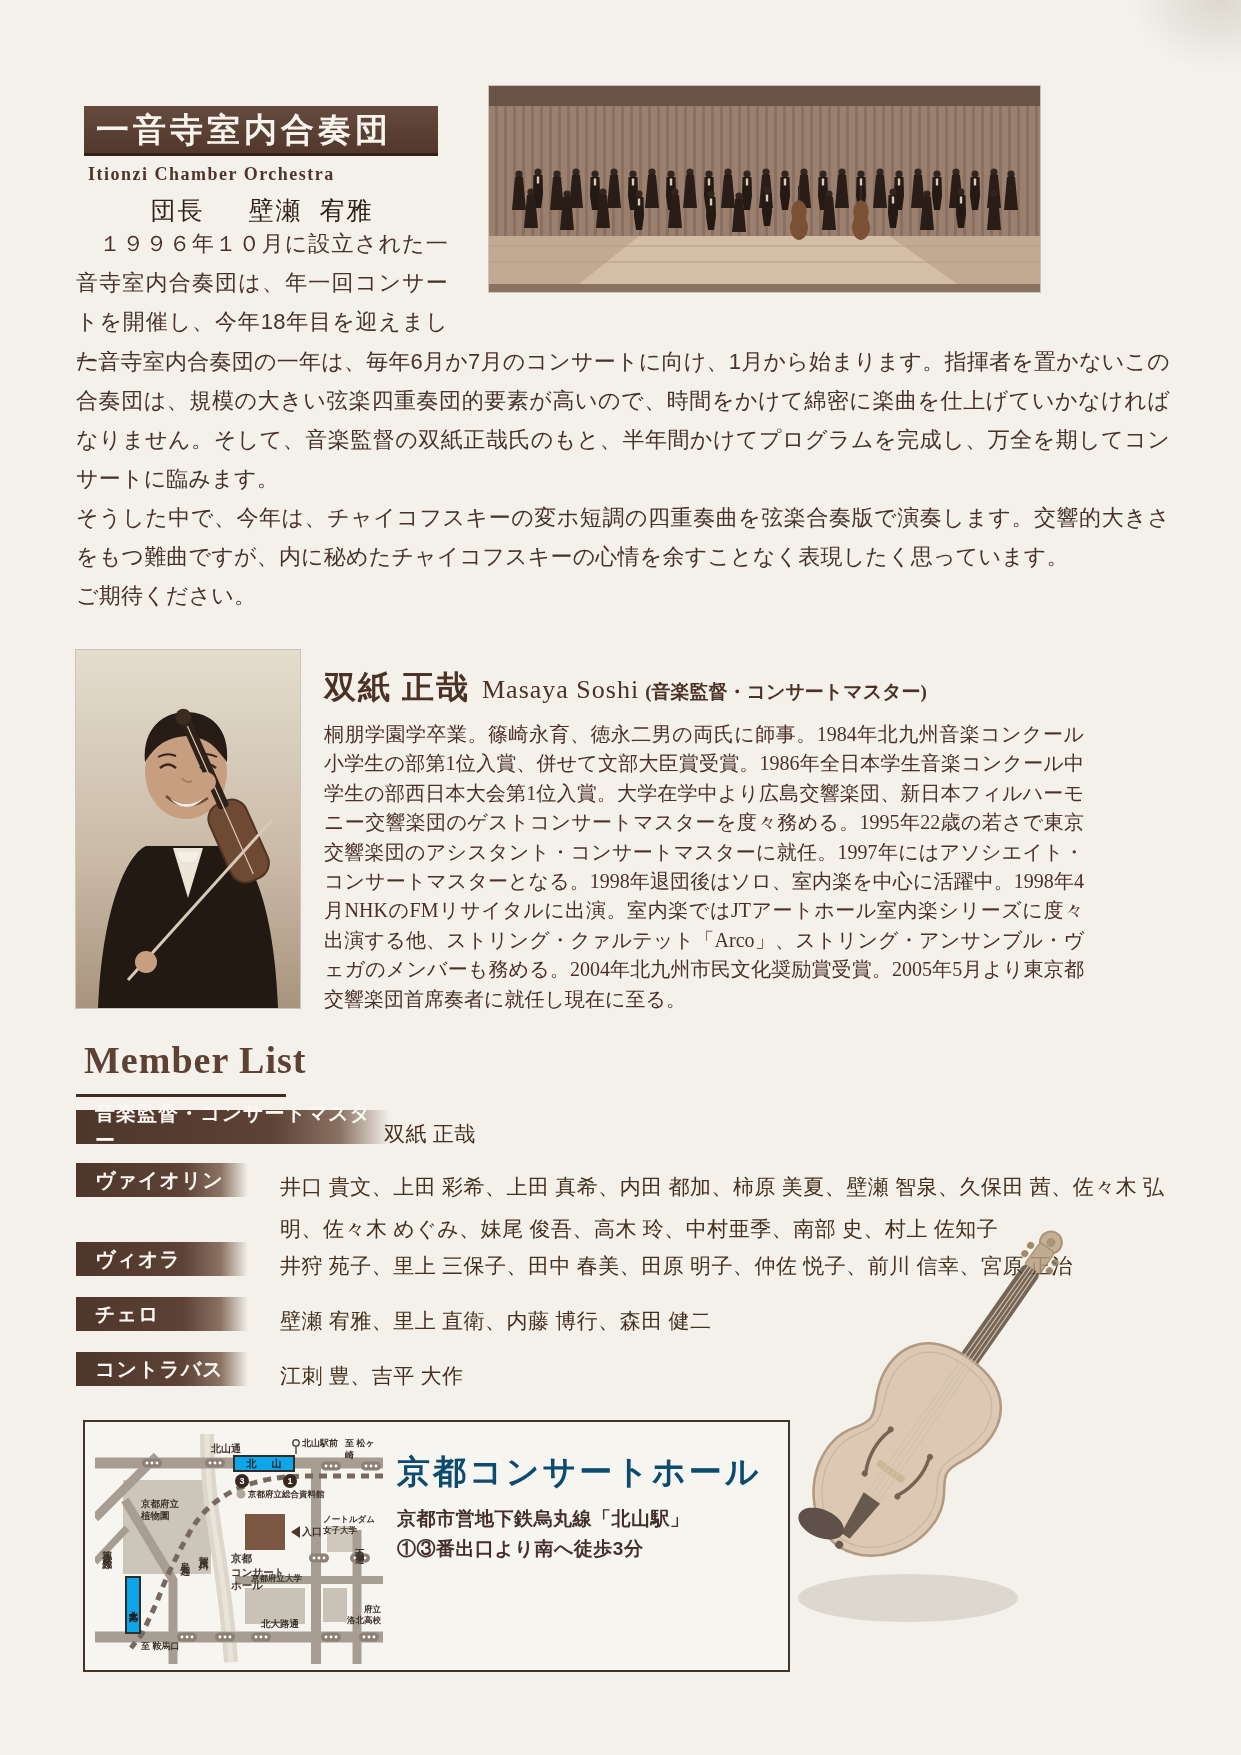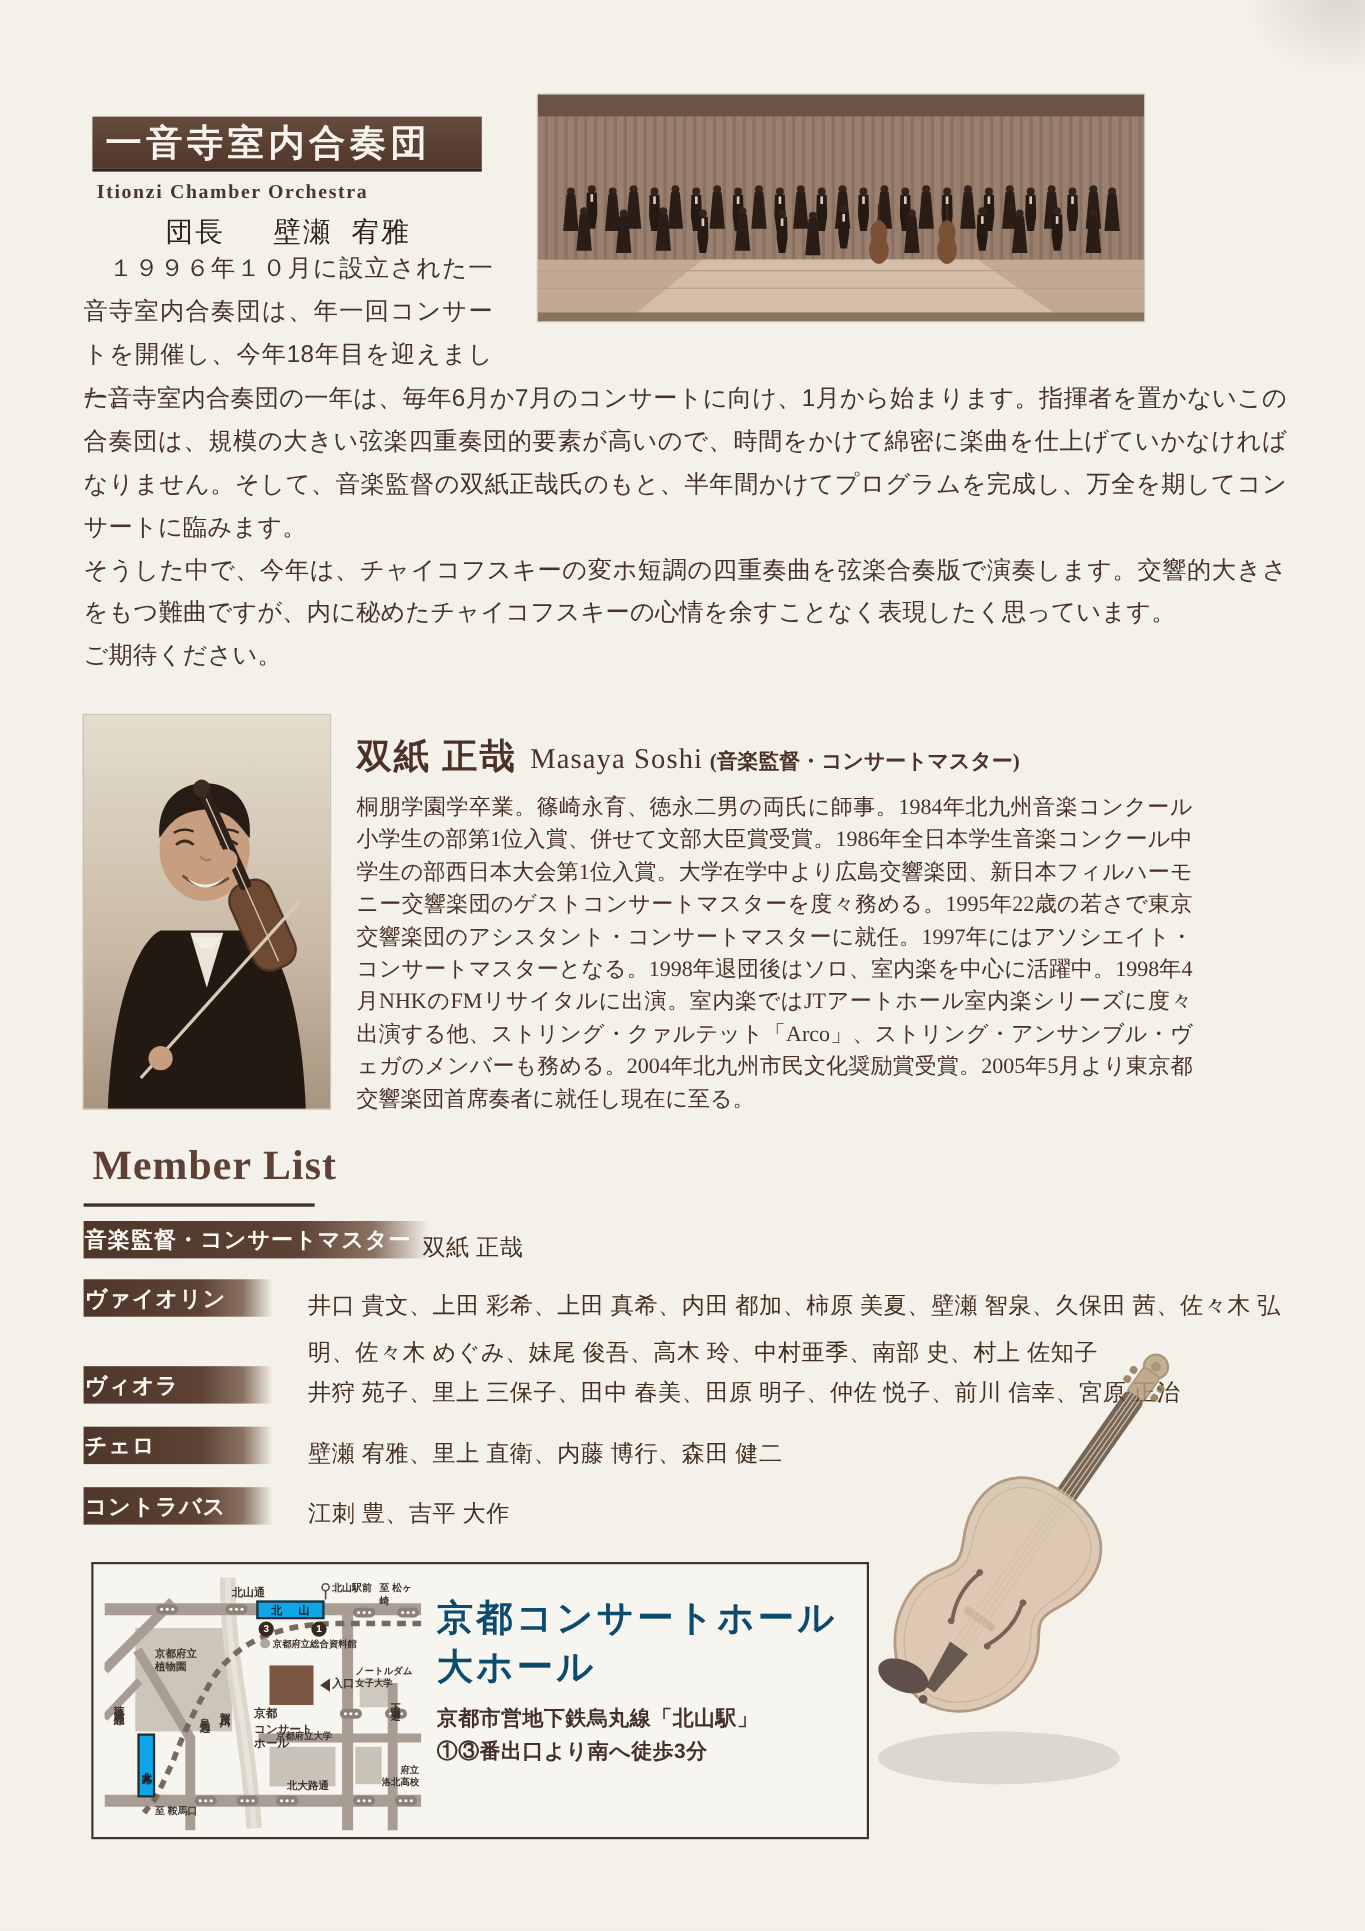--- a/index.html
+++ b/index.html
@@ -27,21 +27,21 @@
   .profile-head{left:324px;top:666px;width:760px;font-family:"Liberation Serif",serif;color:#4c3226;white-space:nowrap}
   .pname{font-size:32px;font-weight:bold;letter-spacing:2px}
   .pname-en{font-size:26px;margin-left:12px;letter-spacing:1px}
   .prole{font-size:19px;font-weight:bold;margin-left:6px}
   .bio{left:324px;top:720px;width:760px;font-family:"Liberation Serif",serif;font-size:20px;line-height:29.4px;color:#4a3026;text-align:justify}
 
   
   .ml-head{left:84px;top:1038px;font-family:"Liberation Serif",serif;font-size:38px;color:#5c4134;letter-spacing:1px}
   .ml-rule{left:76px;top:1094px;width:210px;height:3px;background:#422d22}
   .m-row{left:76px;height:36px}
-  .m-label{position:absolute;left:0;top:0;height:34px;display:flex;align-items:center;padding-left:1px;color:#fbf8f3;font-size:20px;font-weight:bold;letter-spacing:1px;background:linear-gradient(90deg,#4e362a 0%,#5d4235 62%,#8a7263 84%,rgba(160,140,125,0) 100%)}
+  .m-label{position:absolute;left:0;top:0;height:34px;display:flex;align-items:center;padding-left:19px;color:#fbf8f3;font-size:20px;font-weight:bold;letter-spacing:1px;background:linear-gradient(90deg,#4e362a 0%,#5d4235 62%,#8a7263 84%,rgba(160,140,125,0) 100%)}
   .m-names{position:absolute;top:3px;width:892px;font-family:"Liberation Serif",serif;font-size:21px;line-height:42px;color:#45301f;letter-spacing:.5px}
 
   
   .bbox{left:83px;top:1420px;width:707px;height:252px;background:#f7f5f0;border:2px solid #413429}
   .mapwrap{position:absolute;left:10px;top:8px;width:288px;height:234px}
   .ml-lbl{position:absolute;font-size:9px;color:#3e332a;line-height:1.3;white-space:pre-line;font-weight:bold}
   .vert{writing-mode:vertical-rl;text-orientation:upright;letter-spacing:2px}
   .exitc{position:absolute;width:14px;height:14px;border-radius:50%;background:#38281f;color:#fff;font-size:9px;font-weight:bold;display:flex;align-items:center;justify-content:center}
   .stbox{position:absolute;background:#0ea5e9;border:2px solid #2d2d2d;display:flex;align-items:center;justify-content:center;color:#1f1f1f;font-weight:bold}
   .venue{position:absolute;left:312px;top:28px;width:382px;color:#4f352a}
@@ -320,21 +320,20 @@
       <div class="ml-lbl" style="left:244px;top:174px;font-size:8.5px;width:42px;text-align:right">府立
 洛北高校</div>
       <div class="stbox vert" style="left:30px;top:146px;width:16px;height:58px;font-size:9px;letter-spacing:1px">北大路</div>
       <div class="ml-lbl vert" style="left:84px;top:124px;font-size:9.5px">烏丸通</div>
       <div class="ml-lbl vert" style="left:6px;top:112px;font-size:9.5px">地下鉄烏丸線</div>
       <div class="ml-lbl" style="left:46px;top:211px">至 鞍馬口</div>
     </div>
 
     <div class="venue">
       <div class="vname">京都コンサートホール</div>
-      <div class="vname">大ホール</div>
       <div class="vaccess">
         <div>京都市営地下鉄烏丸線「北山駅」</div>
         <div>①③番出口より南へ徒歩3分</div>
       </div>
     </div>
   </div>
 
 </div>
 
 </body></html>

